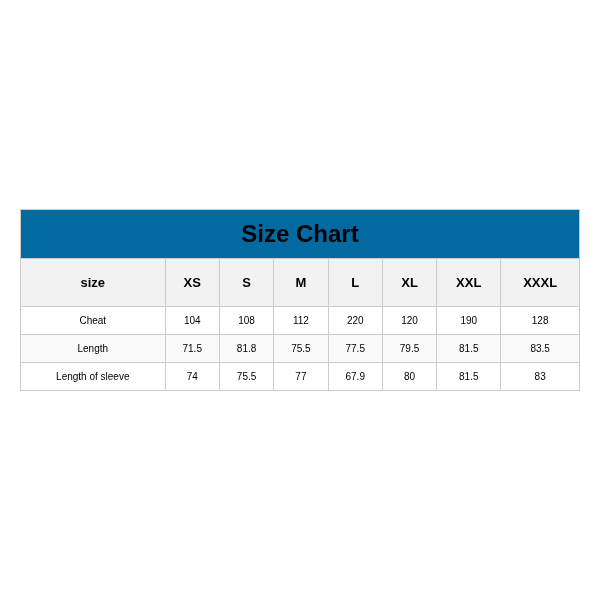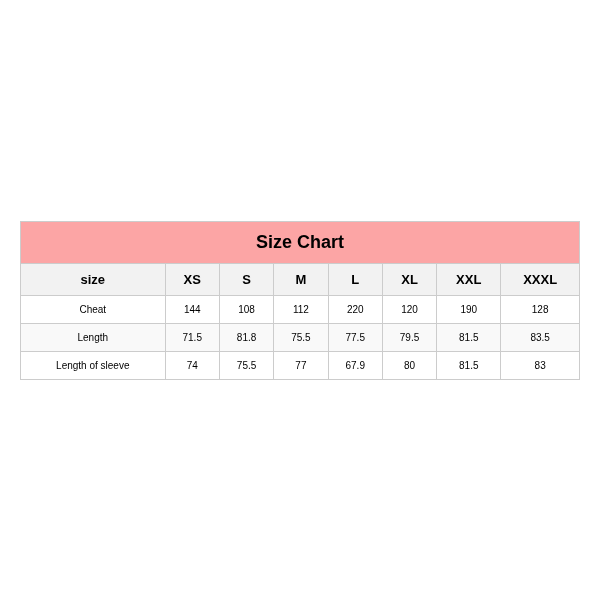--- a/index.html
+++ b/index.html
@@ -23,33 +23,33 @@
     }
 
     .size-chart-table {
       width: 100%;
       border-collapse: collapse;
       border: 1px solid #cccccc;
     }
 
     .title-row td {
       text-align: center;
-      font-size: 18px;
+      font-size: 24px;
       font-weight: bold;
       padding: 10px 8px;
-      background: #fca5a5;
+      background: #0369a1;
       border-bottom: 1px solid #cccccc;
       border-top: 1px solid #cccccc;
     }
 
     .header-row td {
       text-align: center;
       font-size: 13px;
       font-weight: bold;
-      padding: 8px 6px;
+      padding: 16px 6px;
       background: #f2f2f2;
       border-bottom: 1px solid #cccccc;
       border-right: 1px solid #cccccc;
     }
 
     .header-row td:last-child {
       border-right: none;
     }
 
     .data-row td {
@@ -98,21 +98,21 @@
         <td>M</td>
         <td>L</td>
         <td>XL</td>
         <td>XXL</td>
         <td>XXXL</td>
       </tr>
     </thead>
     <tbody id="table-body">
     <tr class="data-row row-even">
           <td>Cheat</td>
-          <td>144</td>
+          <td>104</td>
           <td>108</td>
           <td>112</td>
           <td>220</td>
           <td>120</td>
           <td>190</td>
           <td>128</td>
         </tr>
         <tr class="data-row row-odd">
           <td>Length</td>
           <td>71.5</td>

